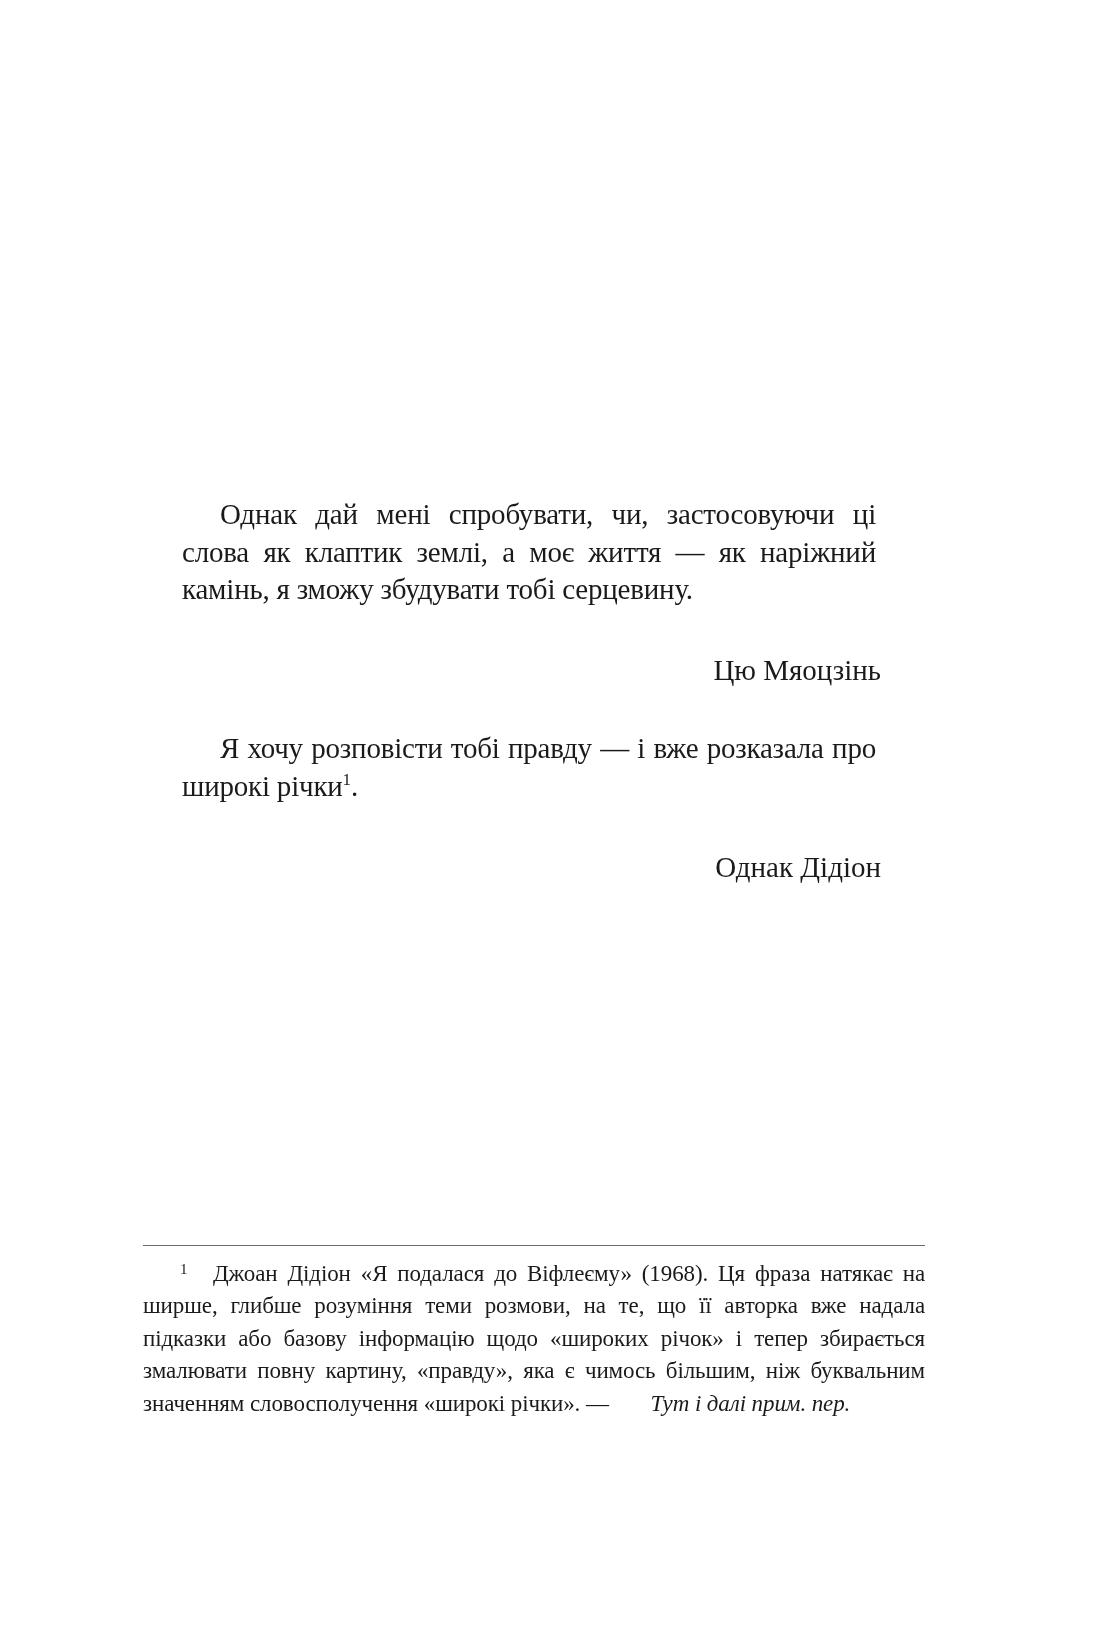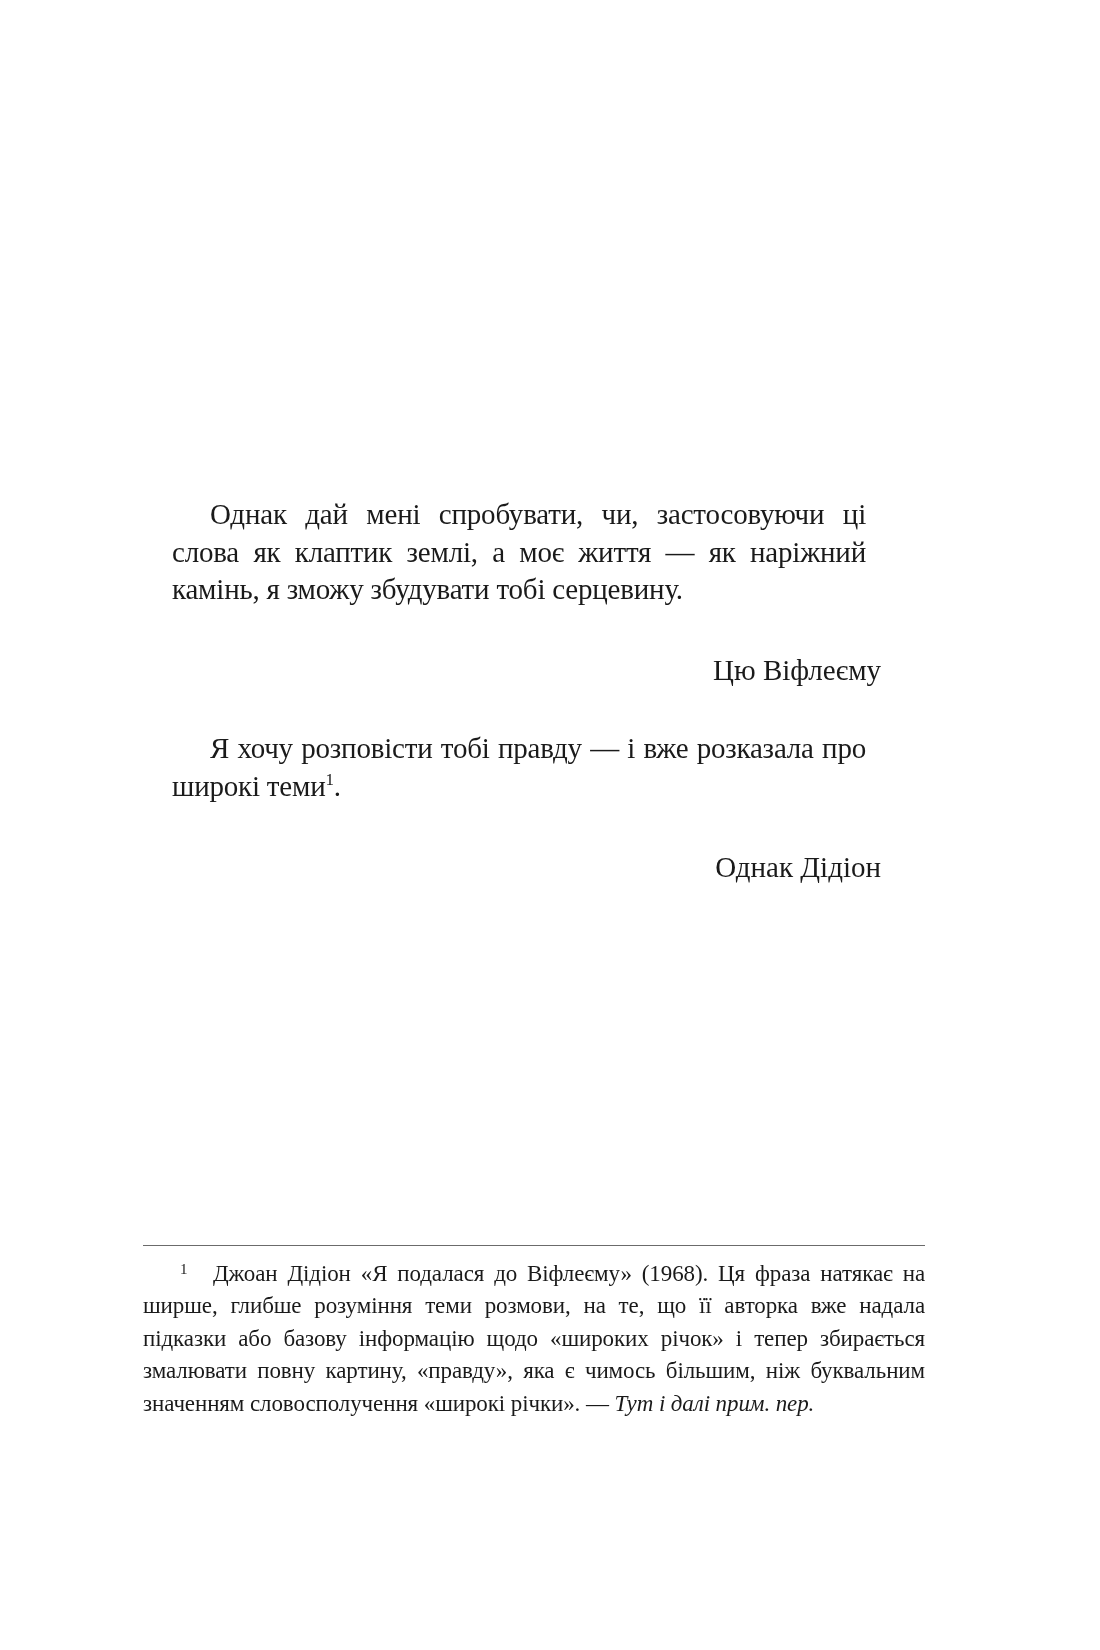--- a/index.html
+++ b/index.html
@@ -2,21 +2,21 @@
 <html><head>
   <meta charset="utf-8">
   <style>
     html, body { margin: 0; padding: 0; background: #ffffff; }
     body {
       width: 1100px; height: 1650px; position: relative; overflow: hidden;
       font-family: "Liberation Serif", "DejaVu Serif", serif; color: #1a1a1a;
     }
     .page { position: absolute; inset: 0; }
     .epigraph {
-      position: absolute; left: 172px; width: 694px;
+      position: absolute; left: 182px; width: 694px;
       font-size: 29px; line-height: 37.5px; letter-spacing: -0.2px;
     }
     .epigraph p { margin: 0; text-indent: 38px; text-align: justify; text-align-last: left; }
     .attribution {
       position: absolute; right: 219px; font-size: 29px; line-height: 37.5px;
       text-align: right; white-space: nowrap;
     }
     #ep1 { top: 496px; }
     #att1 { top: 652px; }
     #ep2 { top: 730px; }
@@ -25,34 +25,34 @@
     .fn-rule {
       position: absolute; left: 143px; width: 782px; top: 1245px;
       height: 0; border-top: 1.5px solid #6b6b6b;
     }
     .footnote {
       position: absolute; left: 143px; width: 782px; top: 1258px;
       font-size: 23px; line-height: 32.4px; letter-spacing: -0.1px;
     }
     .footnote p { margin: 0; text-align: justify; text-align-last: left; hyphens: none; }
     .footnote .marker { display: inline-block; width: 70px; font-size: 15px; vertical-align: 7px; line-height: 0; padding-left: 37px; box-sizing: border-box; }
-    .footnote em { font-style: italic; }
+    .footnote em { font-style: italic; margin-left: 36px; }
   </style>
 </head>
 <body>
 
 <div class="page">
 
   <div class="epigraph" id="ep1">
     <p>Однак дай мені спробувати, чи, застосовуючи ці слова як клаптик землі, а моє життя — як наріжний камінь, я зможу збудувати тобі серцевину.</p>
   </div>
-  <div class="attribution" id="att1">Цю Віфлеєму</div>
+  <div class="attribution" id="att1">Цю Мяоцзінь</div>
 
   <div class="epigraph" id="ep2">
-    <p><span>Я хочу розповісти тобі правду — і вже розказала про широкі теми</span><sup class="fn">1</sup><span>.</span></p>
+    <p><span>Я хочу розповісти тобі правду — і вже розказала про широкі річки</span><sup class="fn">1</sup><span>.</span></p>
   </div>
   <div class="attribution" id="att2">Однак Дідіон</div>
 
   <div class="fn-rule"></div>
 
   <div class="footnote">
     <p><span class="marker">1</span><span>Джоан Дідіон «Я подалася до Віфлеєму» (1968). Ця фраза натякає на ширше, глибше розуміння теми розмови, на те, що її авторка вже надала підказки або базову інформацію щодо «широких річок» і тепер збирається змалювати повну картину, «правду», яка є чимось більшим, ніж буквальним значенням словосполучення «широкі річки». — </span><em>Тут і далі прим. пер.</em></p>
   </div>
 
 </div>

